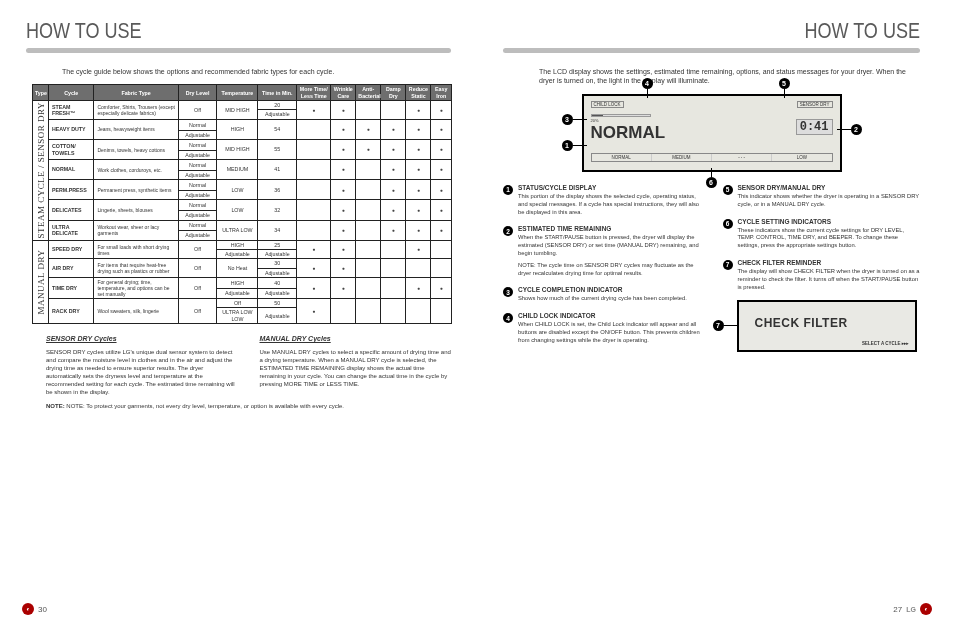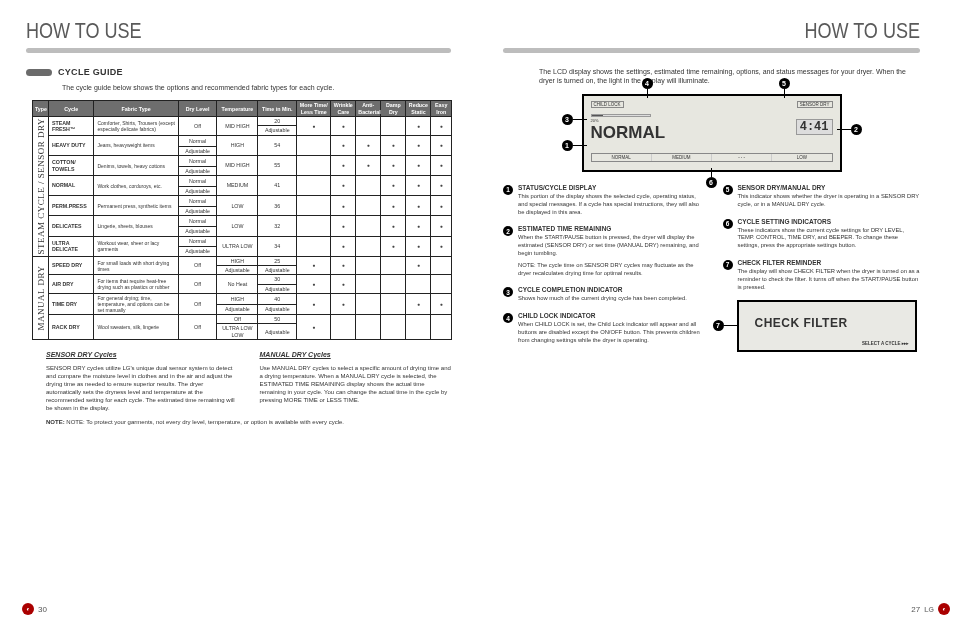--- a/index.html
+++ b/index.html
@@ -51,21 +51,21 @@
   .tg col.c-type{width:14px}.tg col.c-cycle{width:40px}.tg col.c-fab{width:74px}.tg col.c-dry{width:34px}.tg col.c-temp{width:36px}.tg col.c-time{width:34px}.tg col.c-mt{width:30px}.tg col.c-wc{width:22px}.tg col.c-ab{width:22px}.tg col.c-ds{width:22px}.tg col.c-rd{width:22px}.tg col.c-ei{width:18px}
 
   .below-cols { display: flex; gap: 22px; margin: 10px 0 0 20px; }
   .bcol { flex: 1; font-size: 6px; line-height: 1.35; }
   .bcol h4 { font-style: italic; font-weight: bold; font-size: 7px; margin-bottom: 4px; text-decoration: underline; }
   .note { font-size: 6px; margin: 6px 20px 0 20px; line-height: 1.35; }
   .note b { font-weight: bold; }
 
   .pageno { position: absolute; bottom: 10px; font-size: 8px; color: #555; display: flex; align-items: center; gap: 4px; }
   .page-left .pageno { left: 22px; }
-  .page-right .pageno { right: 4px; flex-direction: row-reverse; }
+  .page-right .pageno { right: 22px; flex-direction: row-reverse; }
   .logo-dot { width: 12px; height: 12px; border-radius: 50%; background: #a00; color:#fff; font-size:6px; display:flex; align-items:center; justify-content:center; font-weight:bold; }
   .lg-mark { font-size:7px; font-weight:bold; color:#888; }
 
   
   .lcd-wrap { width: 260px; margin: 8px auto 12px auto; position: relative; }
   .lcd { border: 2px solid #000; background:#e7e7e0; height: 78px; padding: 5px 7px; position: relative; }
   .lcd-top { display:flex; justify-content:space-between; font-size:4.5px; }
   .lcd-top span { border:1px solid #888; padding:0 2px; }
   .lcd-main { display:flex; justify-content:space-between; align-items:center; margin-top:4px; }
   .lcd-cycle { font-family: "Arial Black", Arial; font-size:17px; font-weight:bold; }
@@ -93,24 +93,20 @@
 </style>
 </head>
 <body>
 
 <div class="spread">
 
   <div class="page page-left">
     <div class="masthead">HOW TO USE</div>
     <div class="mast-rule"></div>
 
-    <div class="sect-title-row">
-      <div class="pill"></div>
-      <div class="sect-title">CYCLE GUIDE</div>
-    </div>
     <div class="sect-sub">The cycle guide below shows the options and recommended fabric types for each cycle.</div>
 
     <div class="tg-wrap">
     <table class="tg">
       <colgroup>
             <col class="c-type">
             <col class="c-cycle">
             <col class="c-fab">
             <col class="c-dry">
             <col class="c-temp">
@@ -362,21 +358,21 @@
         <div class="lcd-top">
           <span>CHILD LOCK</span>
           <span>SENSOR DRY</span>
         </div>
         <div class="lcd-main">
           <div>
             <div class="prog-bar" style="width:60px"></div>
             <div class="prog-label">20%</div>
             <div class="lcd-cycle">NORMAL</div>
           </div>
-          <div class="lcd-time">4:41</div>
+          <div class="lcd-time">0:41</div>
         </div>
         <div class="lcd-bottom">
           <span>NORMAL</span>
           <span>MEDIUM</span>
           <span>- - -</span>
           <span>LOW</span>
         </div>
       </div>
       <div class="callout" style="left:-20px;top:46px">1</div>
       <div class="callout" style="right:-20px;top:30px">2</div>

